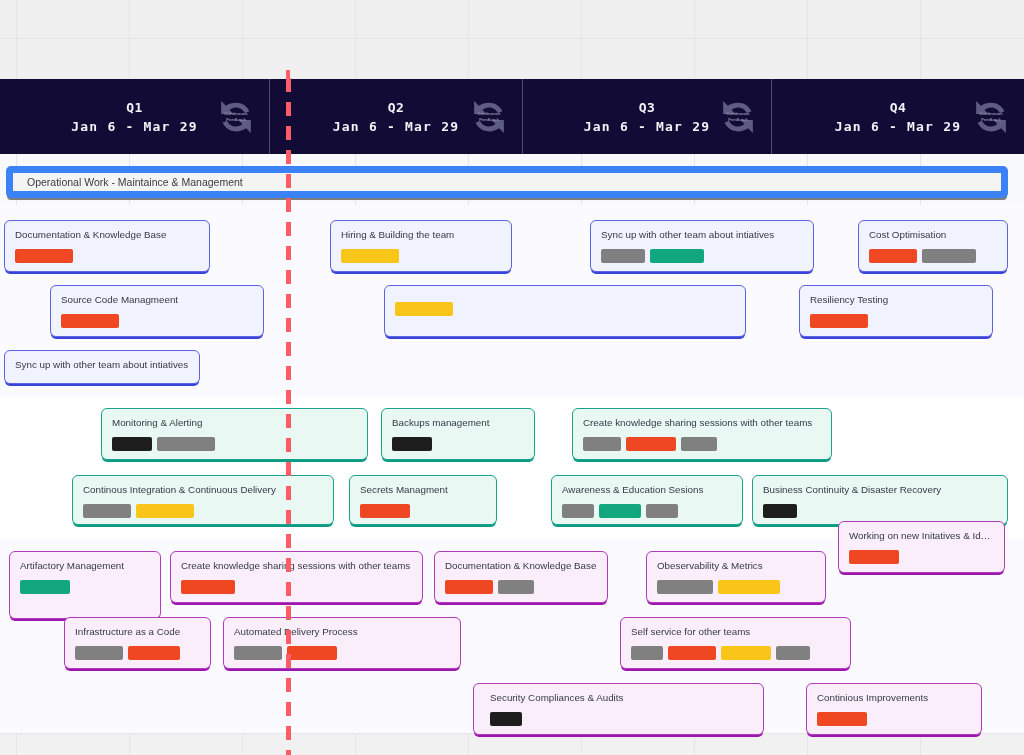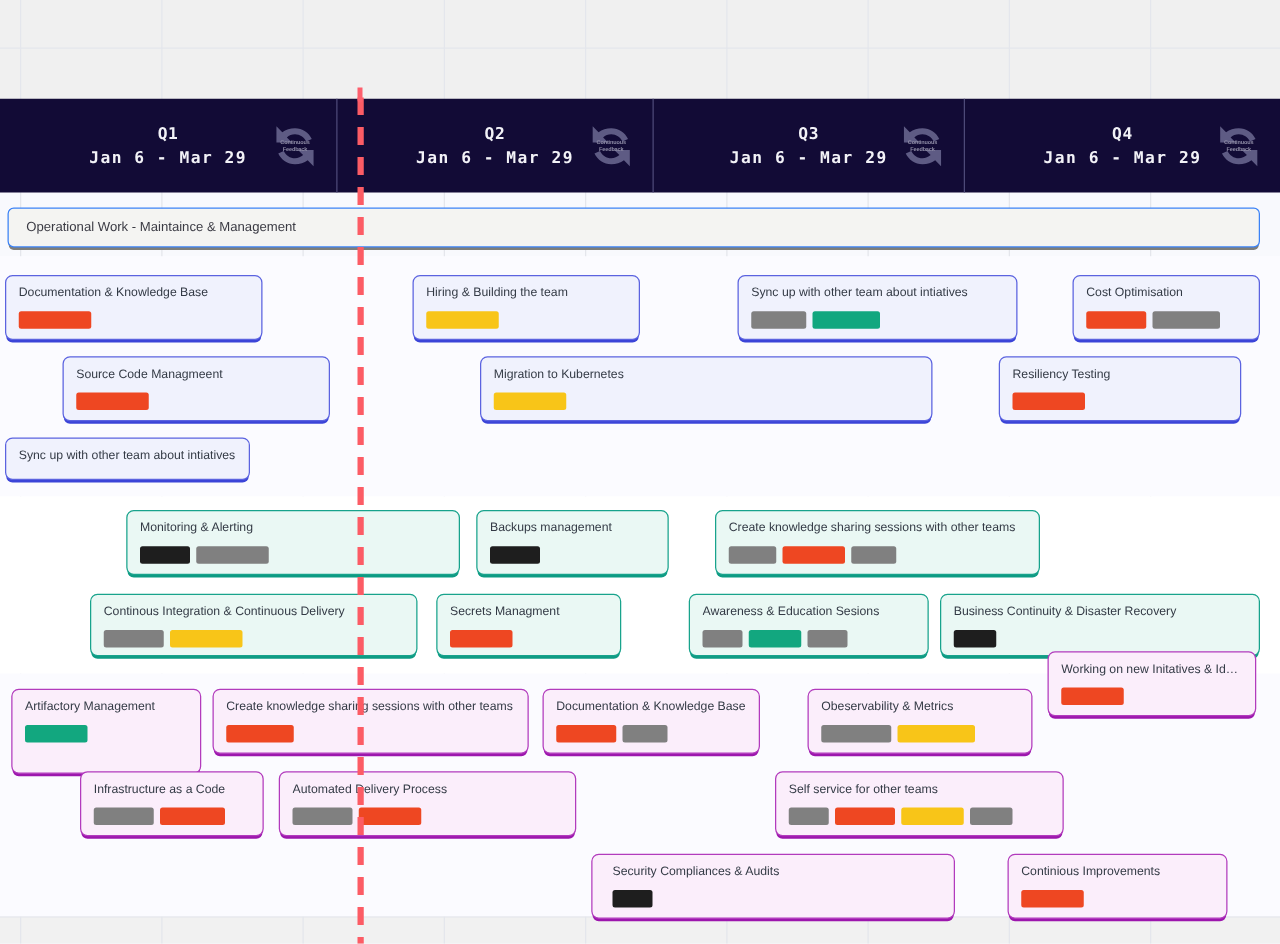--- a/index.html
+++ b/index.html
@@ -80,21 +80,21 @@
 
   
   .band { position: absolute; left: 0; width: 1024px; }
   .band-white { background: #fbfbff; }
   .band-tint  { background: #ffffff; }
 
   
   .epic {
     position: absolute;
     background: #f4f4f2;
-    border: 1px solid #3b82f6;
+    border: 7px solid #3b82f6;
     border-radius: 5px;
     box-shadow: 0 3px 0 -1px #7e7e7a;
     display: flex; align-items: center;
     padding-left: 14px;
     z-index: 10;
   }
   .epic-label { font-size: 10.5px; color: #3b3b44; }
 
   
   .card {
@@ -231,21 +231,20 @@
           <div class="seg" style="width: 54px; background: rgb(128, 128, 128);"></div>
         </div>
       </div>
       <div class="card blue" style="left: 50px; top: 285px; width: 214px; height: 52px;">
         <div class="card-title">Source Code Managmeent</div>
         <div class="seg-row">
           <div class="seg" style="width: 58px; background: rgb(238, 71, 34);"></div>
         </div>
       </div>
       <div class="card blue" style="left: 384px; top: 285px; width: 362px; height: 52px;">
-        <div class="card-title">Migration to Kubernetes</div>
         <div class="seg-row">
           <div class="seg" style="width: 58px; background: rgb(248, 197, 24);"></div>
         </div>
       </div>
       <div class="card blue" style="left: 799px; top: 285px; width: 194px; height: 52px;">
         <div class="card-title">Resiliency Testing</div>
         <div class="seg-row">
           <div class="seg" style="width: 58px; background: rgb(238, 71, 34);"></div>
         </div>
       </div>

